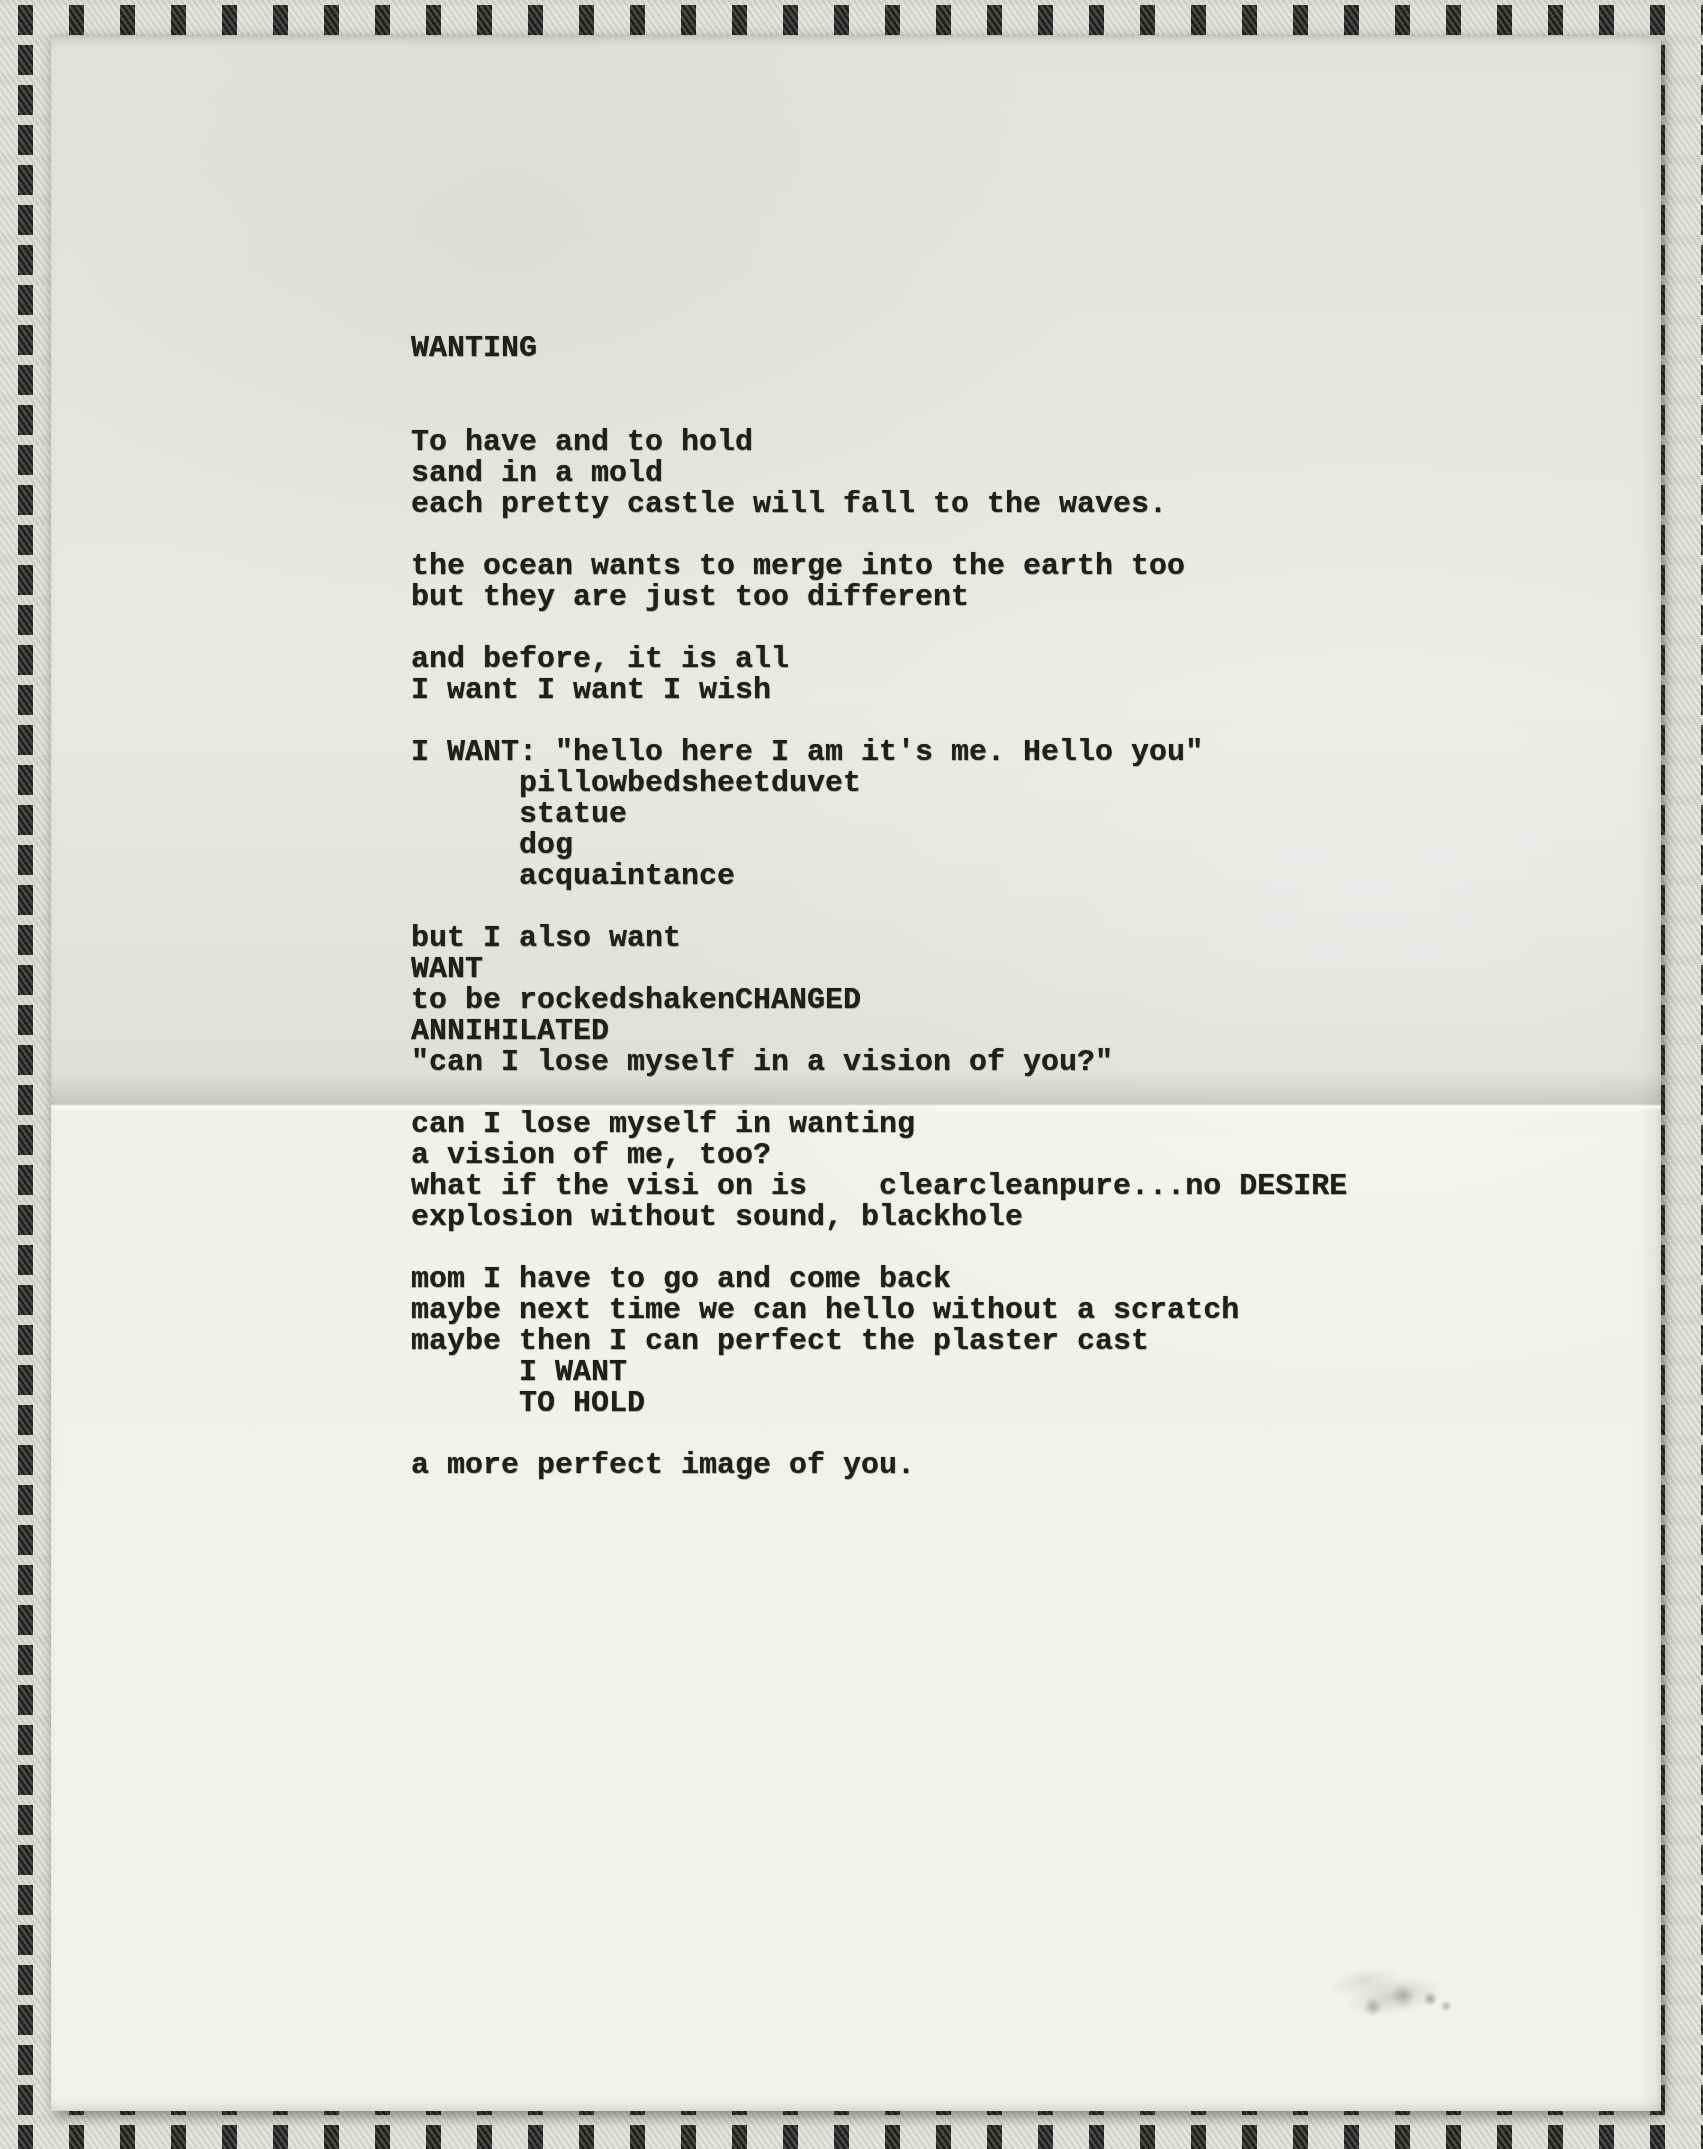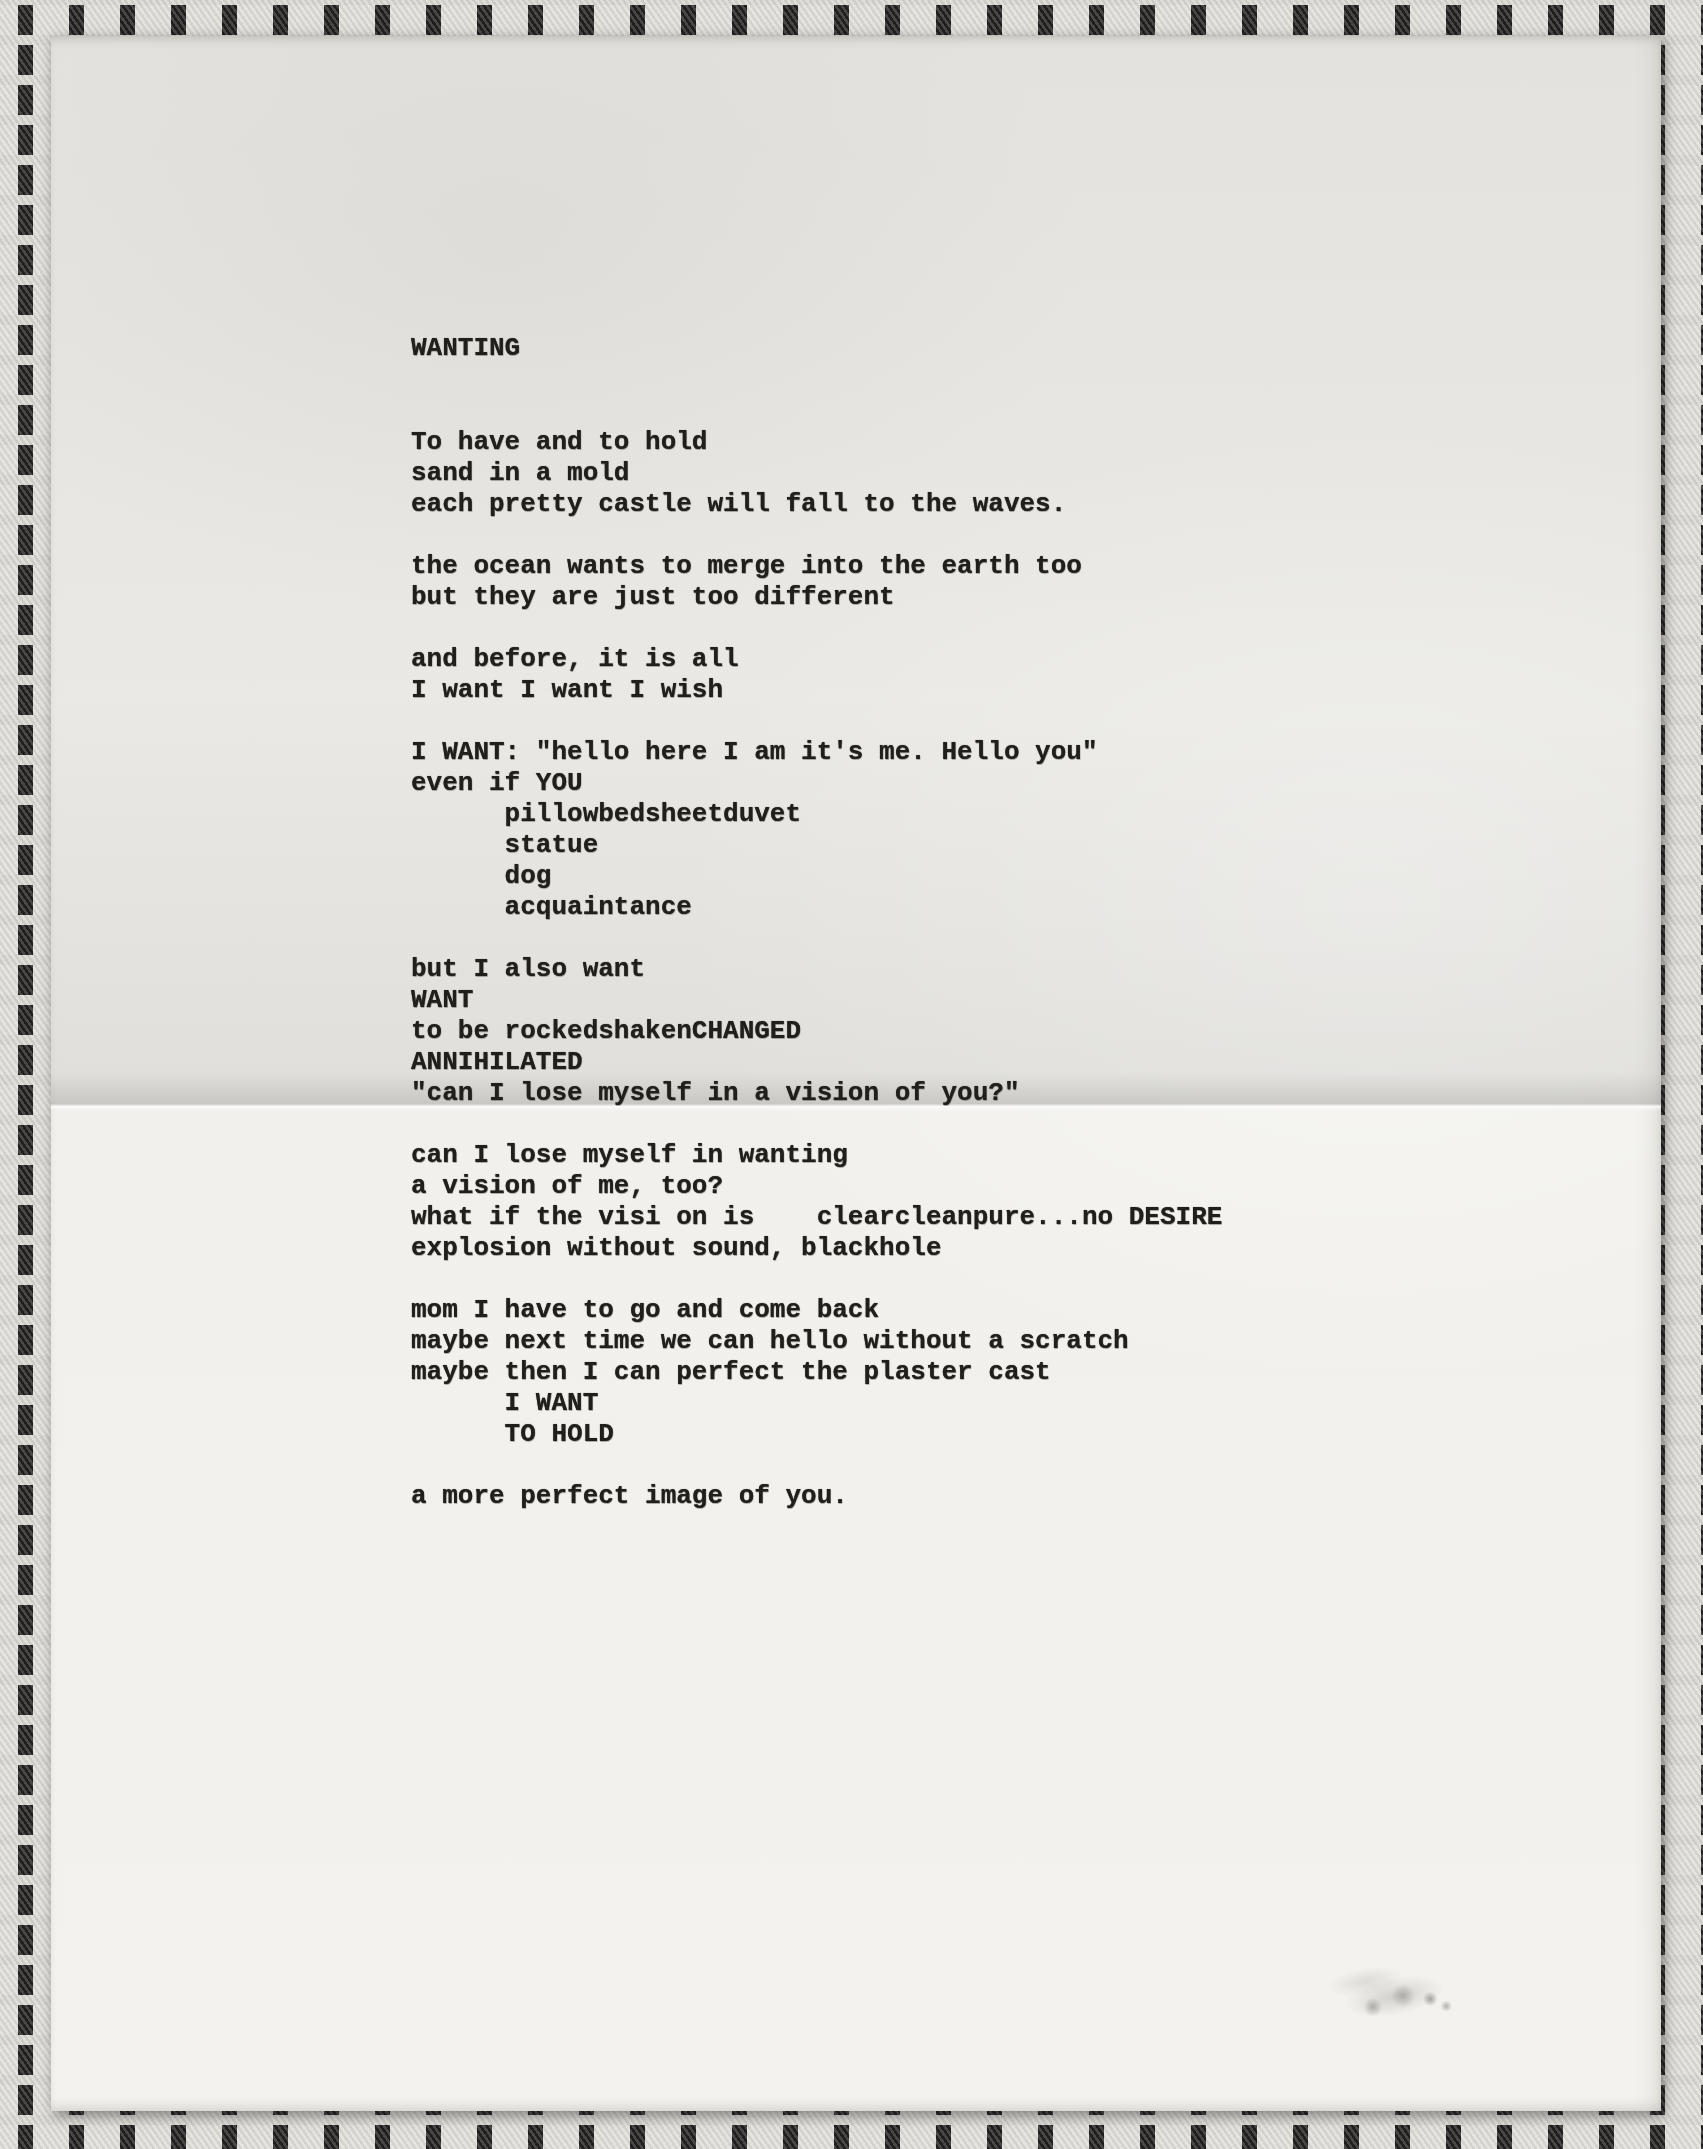--- a/index.html
+++ b/index.html
@@ -63,21 +63,21 @@
       rgba(255,255,255,0) 7.7px);
     pointer-events: none;
   }
 
   .poem {
     position: absolute;
     left: 360px;
     top: 297px;
     color: #211f1c;
     font-family: "Liberation Mono", monospace;
-    font-size: 26px;
+    font-size: 30px;
     line-height: 31px;
     font-weight: bold;
     text-shadow: 0 0 0.9px rgba(33,31,28,0.75), 0.5px 0.5px 0 rgba(33,31,28,0.28);
   }
   .poem-title {
     white-space: pre;
   }
   .title-spacer {
     height: 63px;
   }
@@ -130,21 +130,20 @@
         <div class="stanza">
           <div class="poem-line">the ocean wants to merge into the earth too</div>
           <div class="poem-line">but they are just too different</div>
         </div>
         <div class="stanza">
           <div class="poem-line">and before, it is all</div>
           <div class="poem-line">I want I want I wish</div>
         </div>
         <div class="stanza">
           <div class="poem-line">I WANT: "hello here I am it's me. Hello you"</div>
-          <div class="poem-line">even if YOU</div>
           <div class="poem-line">      pillowbedsheetduvet</div>
           <div class="poem-line">      statue</div>
           <div class="poem-line">      dog</div>
           <div class="poem-line">      acquaintance</div>
         </div>
         <div class="stanza">
           <div class="poem-line">but I also want</div>
           <div class="poem-line">WANT</div>
           <div class="poem-line">to be rockedshakenCHANGED</div>
           <div class="poem-line">ANNIHILATED</div>

